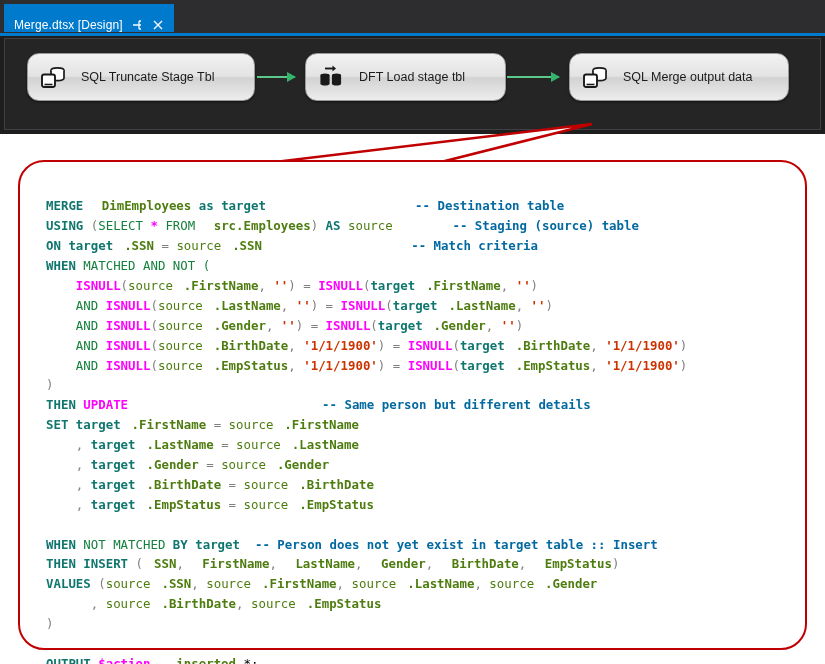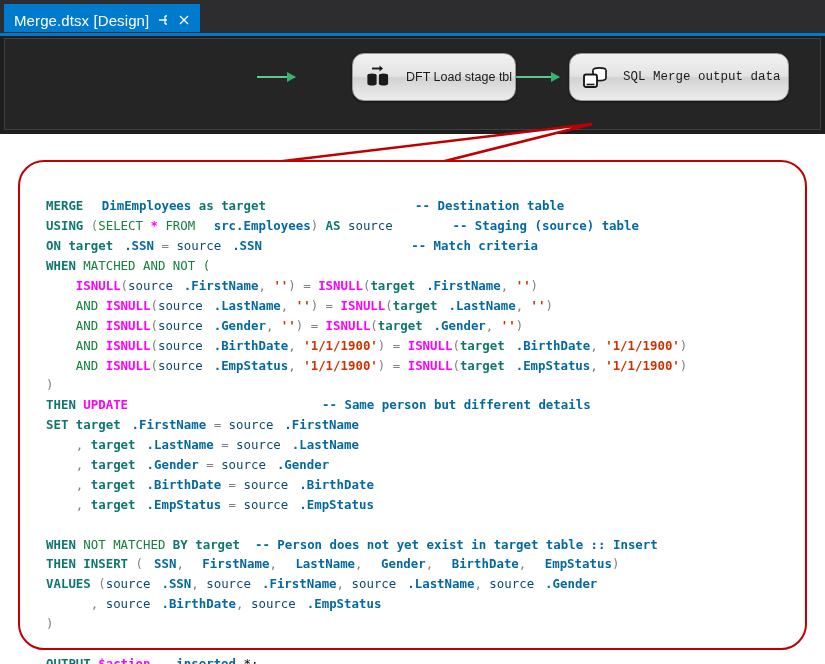--- a/index.html
+++ b/index.html
@@ -11,23 +11,23 @@
     position:relative;
   }
 
   
   #vs-shell{position:absolute;left:0;top:0;width:825px;height:134px;background:#1e1e1e;}
 
   #tabstrip{position:absolute;left:0;top:0;width:825px;height:33px;background:#2d2d30;}
   #tab{
     position:absolute;left:4px;top:4px;height:28px;
     background:#007acc;color:#ffffff;
-    display:flex;align-items:center;gap:7px;
+    display:flex;align-items:flex-end;gap:7px;
     padding:4px 9px 0 10px;box-sizing:border-box;
-    font-size:15px;white-space:nowrap;
+    font-size:12px;white-space:nowrap;
   }
   #tab .tab-title{letter-spacing:.1px;}
   #tab .tab-ico{
     display:inline-block;width:14px;height:14px;
     position:relative;flex:none;opacity:.97;
   }
   #tab .tab-ico svg{display:block;}
   #tab-underline{position:absolute;left:0;top:33px;width:825px;height:3px;background:#007acc;}
 
   #canvas{
@@ -42,22 +42,22 @@
     border:1px solid #9a9a9a;border-radius:12px;
     box-shadow:0 1px 2px rgba(0,0,0,.55);
     display:flex;align-items:center;box-sizing:border-box;
     padding-left:9px;
   }
   .task .task-icon{width:32px;height:32px;flex:none;display:block;}
   .task .task-label{
     font-size:12.5px;color:#1b1b1b;margin-left:12px;white-space:nowrap;
   }
   #task-0{left:22px;width:228px;}
-  #task-1{left:300px;width:164px;margin-left:47px;}
-  #task-2{left:564px;width:220px;font-family:Liberation Mono, monospace;}
+  #task-1{left:300px;width:201px;}
+  #task-2{left:564px;width:220px;}
 
   .connector{position:absolute;top:37px;height:2px;background:#5cc98b;}
   .connector::after{
     content:"";position:absolute;right:-1px;top:-4px;
     width:0;height:0;border-left:9px solid #35b46b;
     border-top:5px solid transparent;border-bottom:5px solid transparent;
   }
   #conn-0{left:252px;width:38px;}
   #conn-1{left:502px;width:52px;}
 
@@ -74,22 +74,22 @@
   #code{
     position:absolute;left:46px;top:56px;
     font-family:"DejaVu Sans Mono", monospace;
     font-size:12.4px;line-height:19.9px;
     white-space:pre;color:#000000;
   }
   #code .ln{display:block;height:19.9px;}
   .kw{color:#0f766e;font-weight:bold;}
   .kw2{color:#15803d;}
   .fn{color:#ff00ff;font-weight:bold;}
-  .id{color:#0369a1;font-weight:bold;padding-left:11px;}
-  .idm{color:#0c4a6e;}
+  .id{color:#4d7c0f;font-weight:bold;padding-left:11px;}
+  .idm{color:#4d7c0f;}
   .str{color:#cc3300;font-weight:bold;}
   .cm{color:#0369a1;font-weight:bold;}
   .op{color:#000000;}
   .opg{color:#808080;}
 </style>
 </head>
 <body>
 
 <div id="vs-shell">
 
@@ -108,20 +108,29 @@
       </span>
     </div>
   </div>
   <div id="tab-underline"></div>
 
   <div id="canvas">
 
     <div class="connector" id="conn-0"></div>
     <div class="connector" id="conn-1"></div>
 
+    <div class="task" id="task-0">
+      <svg class="task-icon" viewBox="0 0 32 32">
+        <ellipse cx="20.5" cy="9.5" rx="6.5" ry="2.6" fill="#ffffff" stroke="#1a1a1a" stroke-width="1.7"></ellipse>
+        <path d="M14 9.5v7.5c0 1.45 2.91 2.6 6.5 2.6s6.5-1.15 6.5-2.6V9.5" fill="#ffffff" stroke="#1a1a1a" stroke-width="1.7"></path>
+        <rect x="5" y="13.5" width="13" height="12.5" rx="2.2" fill="#ffffff" stroke="#1a1a1a" stroke-width="1.9"></rect>
+        <path d="M7.5 23.5h8" stroke="#1a1a1a" stroke-width="1.6"></path>
+      </svg>
+      <span class="task-label">SQL Truncate Stage Tbl</span>
+    </div>
 
     <div class="task" id="task-1">
       <svg class="task-icon" viewBox="0 0 32 32">
         <path d="M10 7.5h9" stroke="#1a1a1a" stroke-width="1.9" fill="none"></path>
         <path d="M17.5 4.6L21 7.5l-3.5 2.9z" fill="#1a1a1a"></path>
         <ellipse cx="10" cy="14.5" rx="4.6" ry="1.9" fill="#1a1a1a"></ellipse>
         <path d="M5.4 14.5v8.2c0 1.05 2.06 1.9 4.6 1.9s4.6-.85 4.6-1.9v-8.2" fill="#1a1a1a"></path>
         <ellipse cx="21.5" cy="14.5" rx="4.6" ry="1.9" fill="#1a1a1a"></ellipse>
         <path d="M16.9 14.5v8.2c0 1.05 2.06 1.9 4.6 1.9s4.6-.85 4.6-1.9v-8.2" fill="#1a1a1a"></path>
       </svg>

